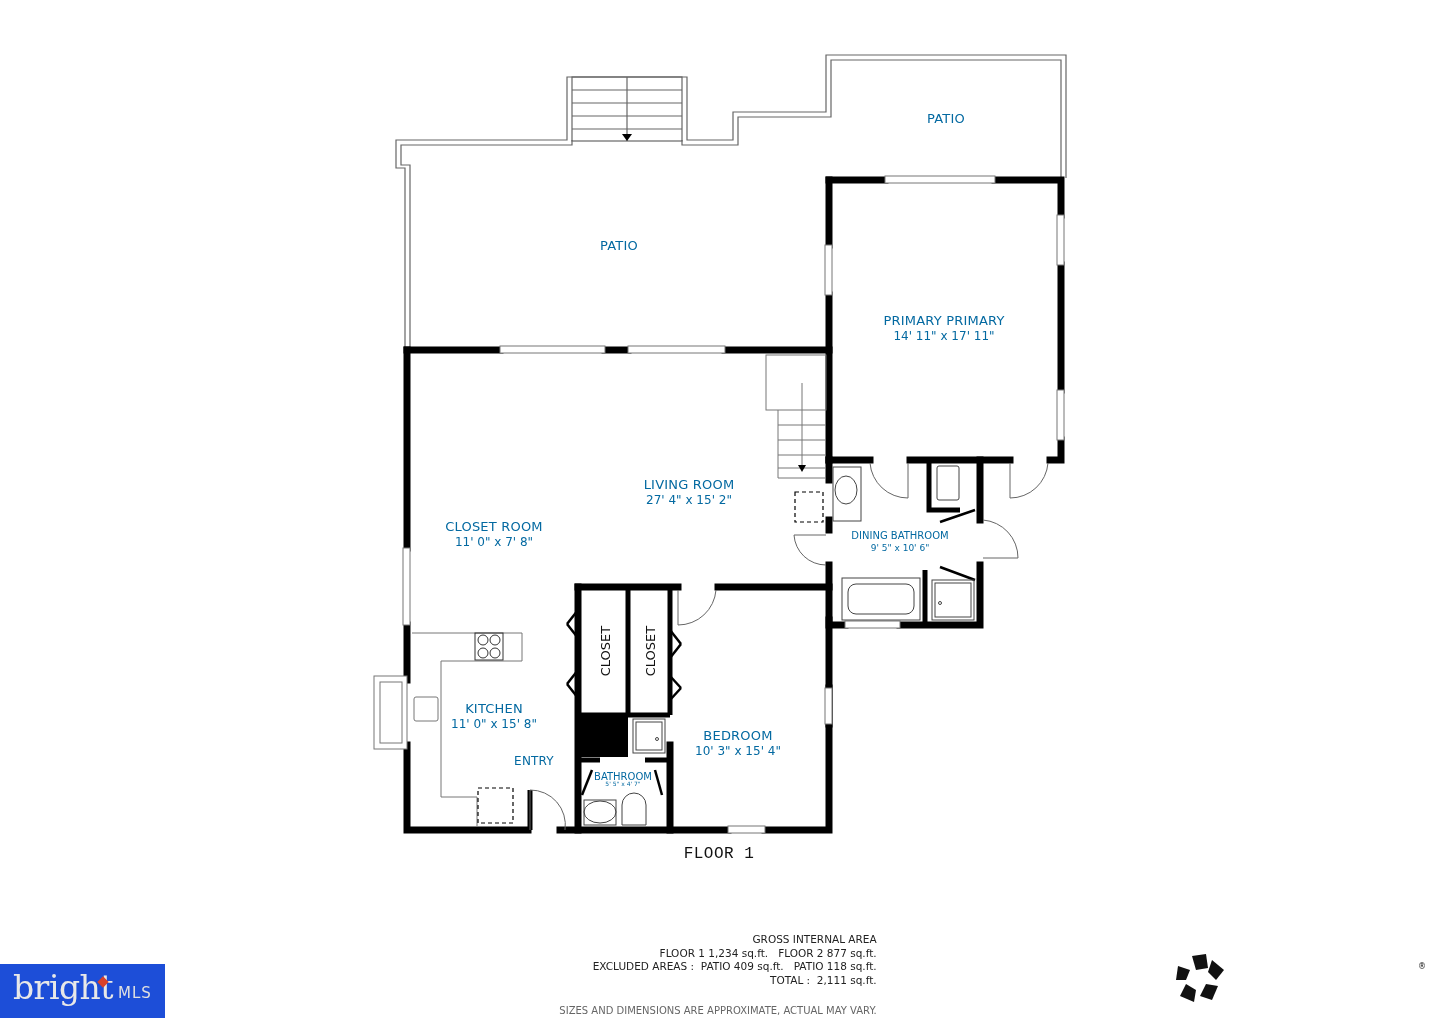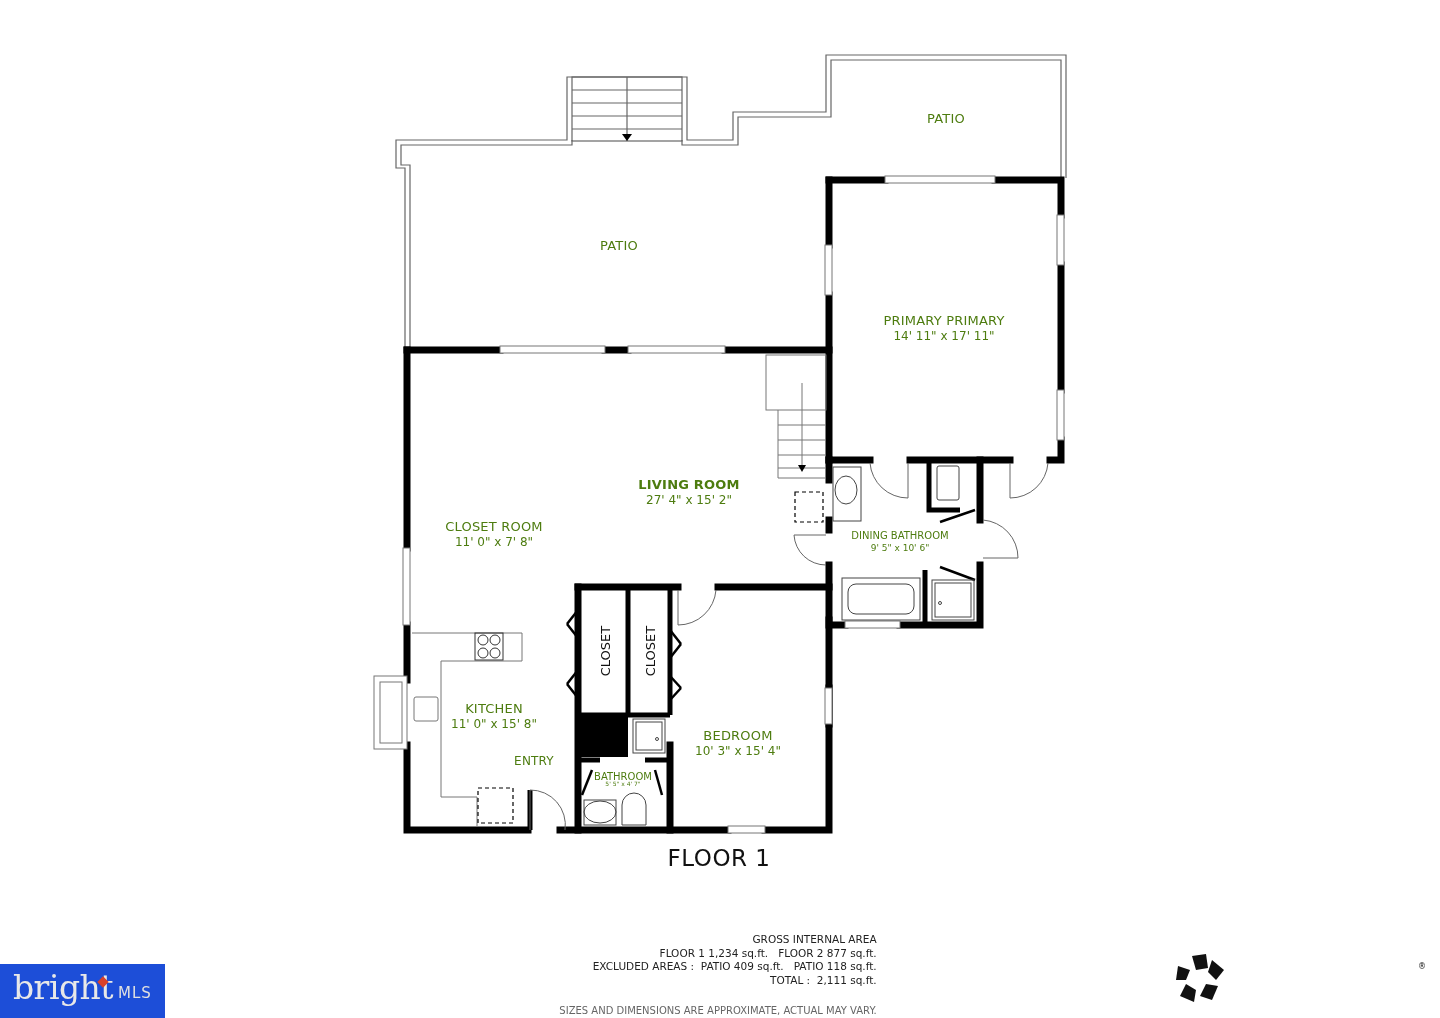--- a/index.html
+++ b/index.html
@@ -1,24 +1,24 @@
 <!DOCTYPE html>
 <html><head>
 <meta charset="utf-8">
 <style>
   html, body { margin: 0; padding: 0; background: #ffffff; }
   body { width: 1440px; height: 1018px; position: relative; overflow: hidden; font-family: "DejaVu Sans", sans-serif; color: #111; }
   #plan { position: absolute; left: 0; top: 0; width: 1440px; height: 1018px; }
-  .lbl { position: absolute; text-align: center; transform: translateX(-50%); white-space: nowrap; color: #4d7c0f; }
+  .lbl { position: absolute; text-align: center; transform: translateX(-50%); white-space: nowrap; color: #0369a1; }
   .room-name { font-size: 13px; letter-spacing: 0.2px; }
   .room-dim { font-size: 12px; }
   .small-name { font-size: 10px; }
   .small-dim { font-size: 6px; }
   .vert { position: absolute; transform: translate(-50%, -50%) rotate(-90deg); font-size: 13px; white-space: nowrap; }
-  .floor-title { position: absolute; left: 719px; top: 845px; transform: translateX(-50%); font-size: 23px; letter-spacing: 0.5px; }
+  .floor-title { position: absolute; left: 719px; top: 845px; transform: translateX(-50%); font-size: 16px; letter-spacing: 0.5px; font-family: Liberation Mono, monospace; }
   .area { position: absolute; left: 718px; top: 933px; transform: translateX(-50%); text-align: right; font-size: 10.5px; line-height: 13.5px; color: #222; white-space: nowrap; }
   .area .disclaimer { color: #666; font-size: 10px; margin-top: 17px; }
   .bright { position: absolute; left: 0; top: 964px; width: 165px; height: 54px; background: #1d4ed8; }
   .bright .word { position: absolute; left: 13px; top: 4px; font-family: "DejaVu Serif", serif; font-size: 33px; color: #e8e8e8; letter-spacing: -0.5px; }
   .bright .mls { position: absolute; left: 118px; top: 20px; font-size: 15px; color: #e0e0e0; letter-spacing: 1px; }
   .bright .star { position: absolute; left: 99px; top: 14px; width: 8px; height: 8px; background: #d9412b; transform: rotate(45deg); }
   .mp { position: absolute; left: 1172px; top: 952px; height: 56px; width: 268px; }
   .mp .word { position: absolute; left: 66px; top: 6px; font-family: "DejaVu Serif", serif; font-size: 34px; color: #111; letter-spacing: -0.5px; }
   .mp .reg { position: absolute; left: 246px; top: 10px; font-size: 8px; }
 </style>
@@ -168,21 +168,21 @@
     <path d="M622,825 L622,805 A12,12 0 0 1 646,805 L646,825 Z"></path>
   </g>
 </svg>
 
 <div class="lbl room-name" style="left:619px;top:238px;">PATIO</div>
 <div class="lbl room-name" style="left:946px;top:111px;">PATIO</div>
 
 <div class="lbl room-name" style="left:944px;top:313px;">PRIMARY PRIMARY</div>
 <div class="lbl room-dim" style="left:944px;top:329px;">14' 11" x 17' 11"</div>
 
-<div class="lbl room-name" style="left:689px;top:477px;font-weight:bold;">LIVING ROOM</div>
+<div class="lbl room-name" style="left:689px;top:477px;">LIVING ROOM</div>
 <div class="lbl room-dim" style="left:689px;top:493px;">27' 4" x 15' 2"</div>
 
 <div class="lbl room-name" style="left:494px;top:519px;">CLOSET ROOM</div>
 <div class="lbl room-dim" style="left:494px;top:535px;">11' 0" x 7' 8"</div>
 
 <div class="lbl" style="left:900px;top:530px;font-size:10px;">DINING BATHROOM</div>
 <div class="lbl" style="left:900px;top:543px;font-size:9px;">9' 5" x 10' 6"</div>
 
 <div class="lbl room-name" style="left:494px;top:701px;">KITCHEN</div>
 <div class="lbl room-dim" style="left:494px;top:717px;">11' 0" x 15' 8"</div>

